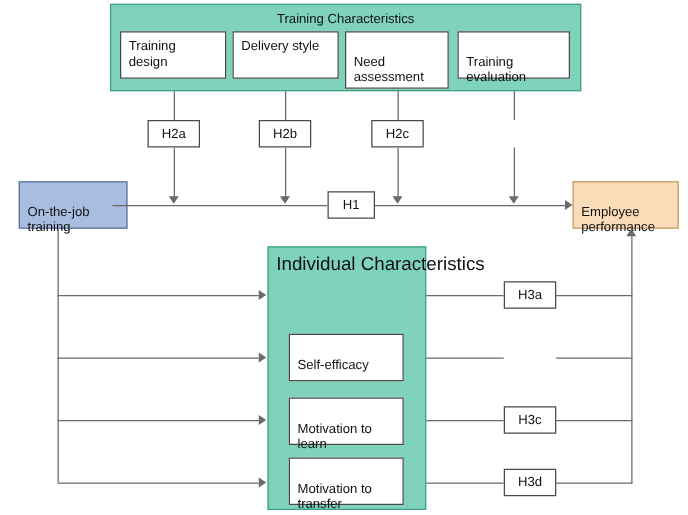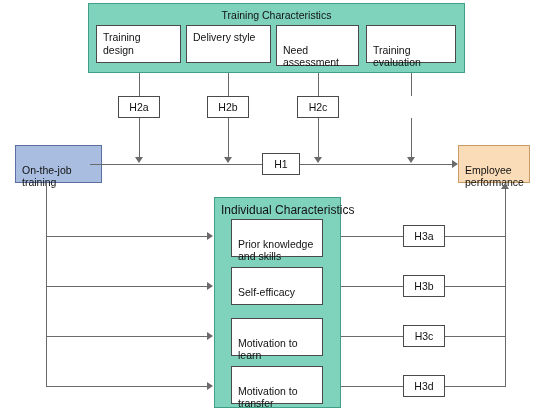--- a/index.html
+++ b/index.html
@@ -94,21 +94,21 @@
   <div class="group" style="left:88px;top:3px;width:377px;height:70px;">
     <div class="group-title tc-title">Training Characteristics</div>
   </div>
 
   <div class="box" style="left:96px;top:25px;width:85px;height:38px;">
     <span>Training design</span>
   </div>
   <div class="box" style="left:186px;top:25px;width:85px;height:38px;">
     <span>Delivery style</span>
   </div>
-  <div class="box" style="left:276px;top:25px;width:83px;height:41px;white-space:pre-line;">
+  <div class="box" style="left:276px;top:25px;width:83px;height:46px;white-space:pre-line;">
     <span>Need
 assessment</span>
   </div>
   <div class="box" style="left:366px;top:25px;width:90px;height:38px;white-space:pre-line;">
     <span>Training
 evaluation</span>
   </div>
 
   <div class="ln v" style="left:139px;top:73px;height:23px;"></div>
   <div class="ln v" style="left:228px;top:73px;height:23px;"></div>
@@ -132,40 +132,36 @@
   <div class="ln v" style="left:318px;top:118px;height:40px;"></div>
   <div class="arrow-d" style="left:314px;top:157px;"></div>
   <div class="ln v" style="left:411px;top:118px;height:40px;"></div>
   <div class="arrow-d" style="left:407px;top:157px;"></div>
 
   <div class="endbox" style="left:15px;top:145px;width:87px;height:38px;background:#a8bde0;border-color:#5d6fa0;white-space:pre-line;">
     <span>On-the-job
 training</span>
   </div>
 
-  <div class="endbox" style="left:458px;top:145px;width:72px;height:38px;background:#fadcb8;border-color:#c79a66;white-space:pre-line;">
+  <div class="endbox" style="left:458px;top:145px;width:85px;height:38px;background:#fadcb8;border-color:#c79a66;white-space:pre-line;">
     <span>Employee
 performance</span>
   </div>
 
   <div class="ln h" style="left:90px;top:164px;width:172px;"></div>
   <div class="hyp" style="left:262px;top:153px;width:38px;">
     <span>H1</span>
   </div>
   <div class="ln h" style="left:300px;top:164px;width:152px;"></div>
   <div class="arrow-r" style="left:452px;top:160px;"></div>
 
   <div class="group" style="left:214px;top:197px;width:127px;height:211px;">
-    <div class="group-title" style="left:6px;top:5px;font-size:12px;">Individual Characteristics</div>
-  </div>
-
-  <div class="box" style="left:231px;top:219px;width:92px;height:38px;white-space:pre-line;">
-    <span>Prior knowledge
-and skills</span>
-  </div>
+    <div class="group-title" style="left:6px;top:5px;font-size:15px;">Individual Characteristics</div>
+  </div>
+
   <div class="box" style="left:231px;top:267px;width:92px;height:38px;white-space:pre-line;">
     <span>Self-efficacy</span>
   </div>
   <div class="box" style="left:231px;top:318px;width:92px;height:38px;white-space:pre-line;">
     <span>Motivation to
 learn</span>
   </div>
   <div class="box" style="left:231px;top:366px;width:92px;height:38px;white-space:pre-line;">
     <span>Motivation to
 transfer</span>
@@ -185,23 +181,20 @@
   <div class="ln h" style="left:46px;top:386px;width:161px;"></div>
   <div class="arrow-r" style="left:207px;top:382px;"></div>
 
   <div class="ln h" style="left:341px;top:236px;width:62px;"></div>
   <div class="hyp" style="left:403px;top:225px;width:42px;">
     <span>H3a</span>
   </div>
   <div class="ln h" style="left:445px;top:236px;width:61px;"></div>
 
   <div class="ln h" style="left:341px;top:286px;width:62px;"></div>
-  <div class="hyp" style="left:403px;top:275px;width:42px;">
-    <span>H3b</span>
-  </div>
   <div class="ln h" style="left:445px;top:286px;width:61px;"></div>
 
   <div class="ln h" style="left:341px;top:336px;width:62px;"></div>
   <div class="hyp" style="left:403px;top:325px;width:42px;">
     <span>H3c</span>
   </div>
   <div class="ln h" style="left:445px;top:336px;width:61px;"></div>
 
   <div class="ln h" style="left:341px;top:386px;width:62px;"></div>
   <div class="hyp" style="left:403px;top:375px;width:42px;">

